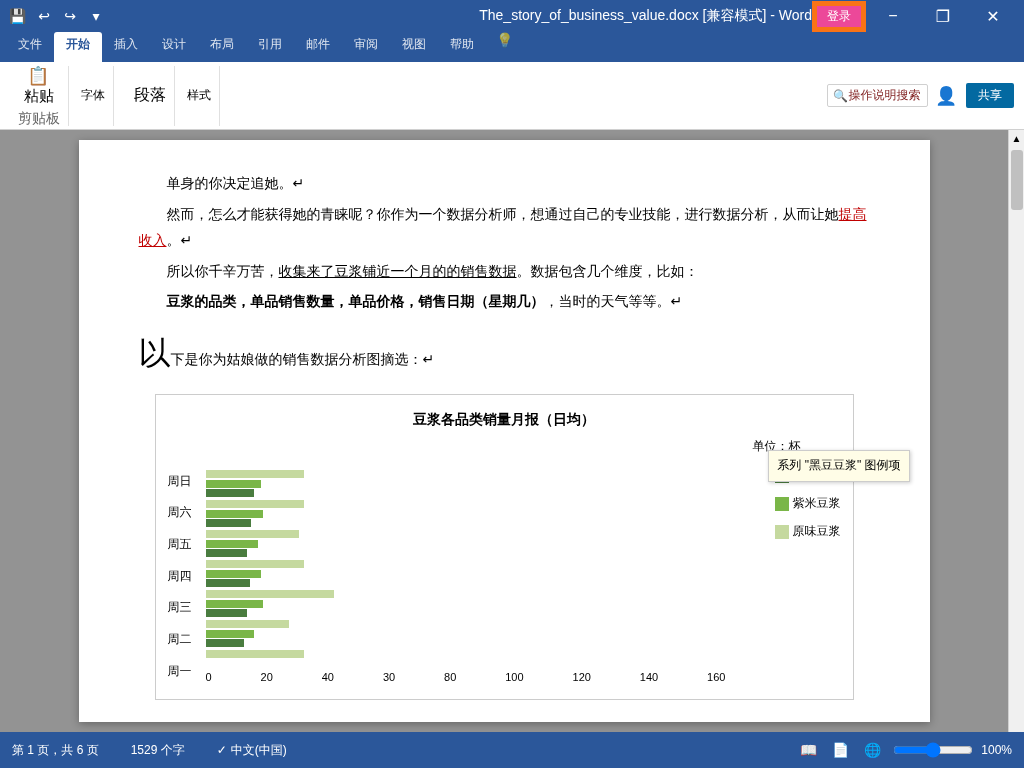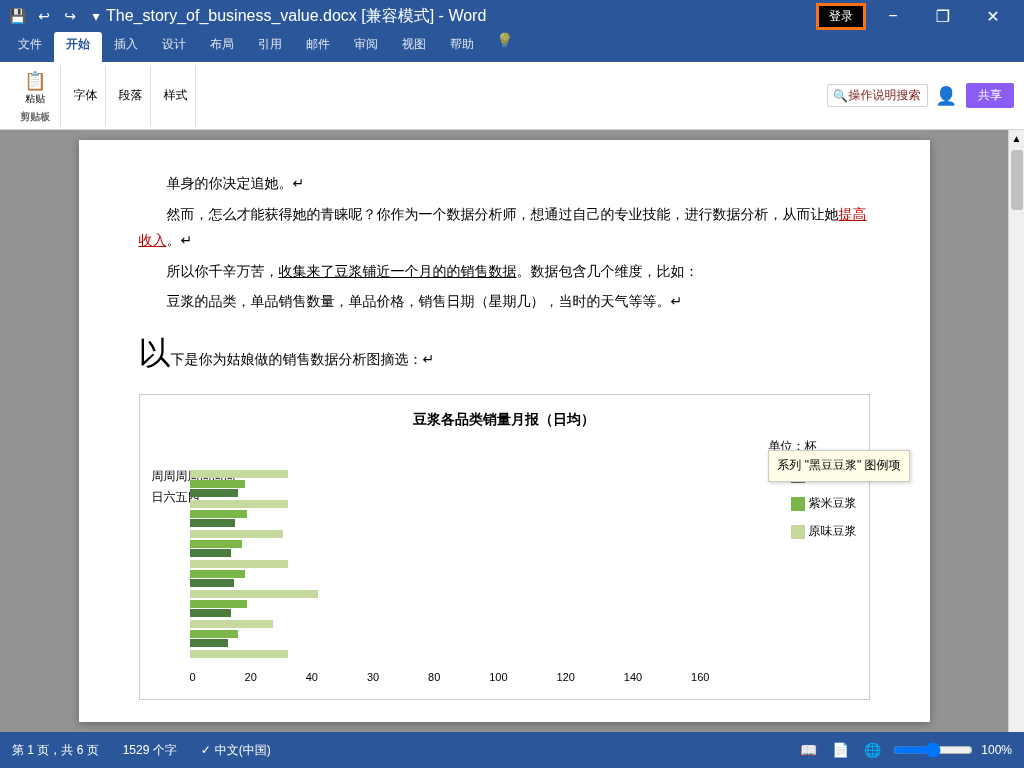--- a/index.html
+++ b/index.html
@@ -10,31 +10,31 @@
       height: 32px;
       background: #2b579a;
       display: flex;
       align-items: center;
       justify-content: space-between;
       padding: 0 8px;
       color: white;
       font-size: 12px;
     }
     #titlebar-left { display: flex; align-items: center; gap: 6px; }
-    #titlebar-center { flex: 1; text-align: left; font-size: 16px; }
+    #titlebar-center { flex: 1; text-align: right; font-size: 14px; }
     #titlebar-right { display: flex; align-items: center; gap: 4px; }
     .title-btn {
       width: 46px; height: 32px;
       display: flex; align-items: center; justify-content: center;
       cursor: pointer; font-size: 16px;
     }
     .qs-icon { width: 20px; height: 20px; display: flex; align-items: center; justify-content: center; cursor: pointer; font-size: 14px; }
     .login-btn {
-      background: #000000;
-      border: 3px solid #f97316;
+      background: #ec4899;
+      border: 5px solid #f97316;
       color: white;
       padding: 2px 10px;
       font-size: 12px;
       cursor: pointer;
     }
 
     
     #ribbon {
       height: 98px;
       background: #2b579a;
@@ -68,38 +68,37 @@
     .ribbon-group {
       display: flex;
       flex-direction: column;
       align-items: center;
       padding: 4px 8px;
       border-right: 1px solid #e0e0e0;
       height: 60px;
       justify-content: center;
     }
     .ribbon-group-label {
-      font-size: 10px;
+      font-size: 14px;
       color: #666;
       margin-top: 2px;
-      font-weight: bold;
     }
     .ribbon-btn {
       display: flex; flex-direction: column; align-items: center;
       cursor: pointer; padding: 2px 6px; border-radius: 3px; font-size: 11px;
     }
     .ribbon-icon { font-size: 18px; }
     .share-area {
       margin-left: auto;
       display: flex;
       align-items: center;
       gap: 8px;
     }
     .share-btn {
-      background: #8b5cf6;
+      background: #0369a1;
       color: white;
       padding: 4px 12px;
       font-size: 12px;
       cursor: pointer;
       border-radius: 2px;
     }
     .search-box {
       display: flex;
       align-items: center;
       border: 1px solid #d0d0d0;
@@ -156,58 +155,58 @@
 
     
     #statusbar {
       height: 36px;
       background: #2b579a;
       display: flex;
       align-items: center;
       padding: 12px 12px;
       color: white;
       font-size: 12px;
-      gap: 24px;
+      gap: 32px;
     }
     #statusbar-right {
       margin-left: auto;
       display: flex;
       align-items: center;
       gap: 8px;
     }
     .status-icon {
       width: 24px; height: 24px;
       display: flex; align-items: center; justify-content: center;
       cursor: pointer; font-size: 14px;
     }
 
     
     .doc-text { font-size: 14px; line-height: 1.9; margin-bottom: 4px; }
     .doc-para { text-indent: 2em; }
     .highlight-red { color: #c00000; text-decoration: underline; margin-top: 20px; }
     .underline-black { text-decoration: underline; }
-    .bold { font-weight: normal; }
+    .bold { font-weight: bold; }
     .large-text { font-size: 32px; font-weight: normal; }
 
     
     #chart-container {
       border: 1px solid #ccc;
-      margin: 10px 0;
+      margin: 10px 16px;
       padding: 12px;
       background: white;
     }
     #chart-title {
       text-align: center;
       font-size: 14px;
       font-weight: bold;
       margin-bottom: 4px;
     }
     #chart-unit { text-align: right; font-size: 12px; margin-bottom: 8px; padding-right: 40px; }
     #chart-body { display: flex; gap: 8px; }
-    #chart-labels { display: flex; flex-direction: row; justify-content: space-around; font-size: 12px; width: 30px; }
+    #chart-labels { display: flex; flex-direction: column; justify-content: space-around; font-size: 12px; width: 30px; }
     svg#chart-svg { display: block; }
     #legend-area { display: flex; flex-direction: column; gap: 6px; font-size: 12px; margin-left: 10px; }
     .legend-item { display: flex; align-items: center; gap: 4px; }
     .legend-color { width: 14px; height: 14px; display: inline-block; }
 
     
     #tooltip {
       position: absolute;
       right: 20px;
       top: 310px;
@@ -250,29 +249,29 @@
     <div class="ribbon-tab">邮件</div>
     <div class="ribbon-tab">审阅</div>
     <div class="ribbon-tab">视图</div>
     <div class="ribbon-tab">帮助</div>
     <span style="margin-left:10px; color:rgba(255,255,255,0.6); font-size:14px;">💡</span>
   </div>
   <div id="ribbon-commands">
     <div class="ribbon-group">
       <div class="ribbon-btn">
         <span class="ribbon-icon">📋</span>
-        <span style="font-size:10px;">粘贴</span>
+        <span style="font-size:15px;">粘贴</span>
       </div>
       <span class="ribbon-group-label">剪贴板</span>
     </div>
     <div class="ribbon-group">
       <span style="font-size:12px;">字体</span>
     </div>
     <div class="ribbon-group">
-      <span style="font-size:12px;">段落</span>
+      <span style="font-size:16px;margin-left:8px;">段落</span>
     </div>
     <div class="ribbon-group">
       <span style="font-size:12px;">样式</span>
     </div>
     <div class="share-area">
       <div class="search-box">
         <span>🔍</span>
         <span style="font-size:12px; color:#7f1d1d;">操作说明搜索</span>
       </div>
       <span style="font-size:18px; color:#666;">👤</span>

